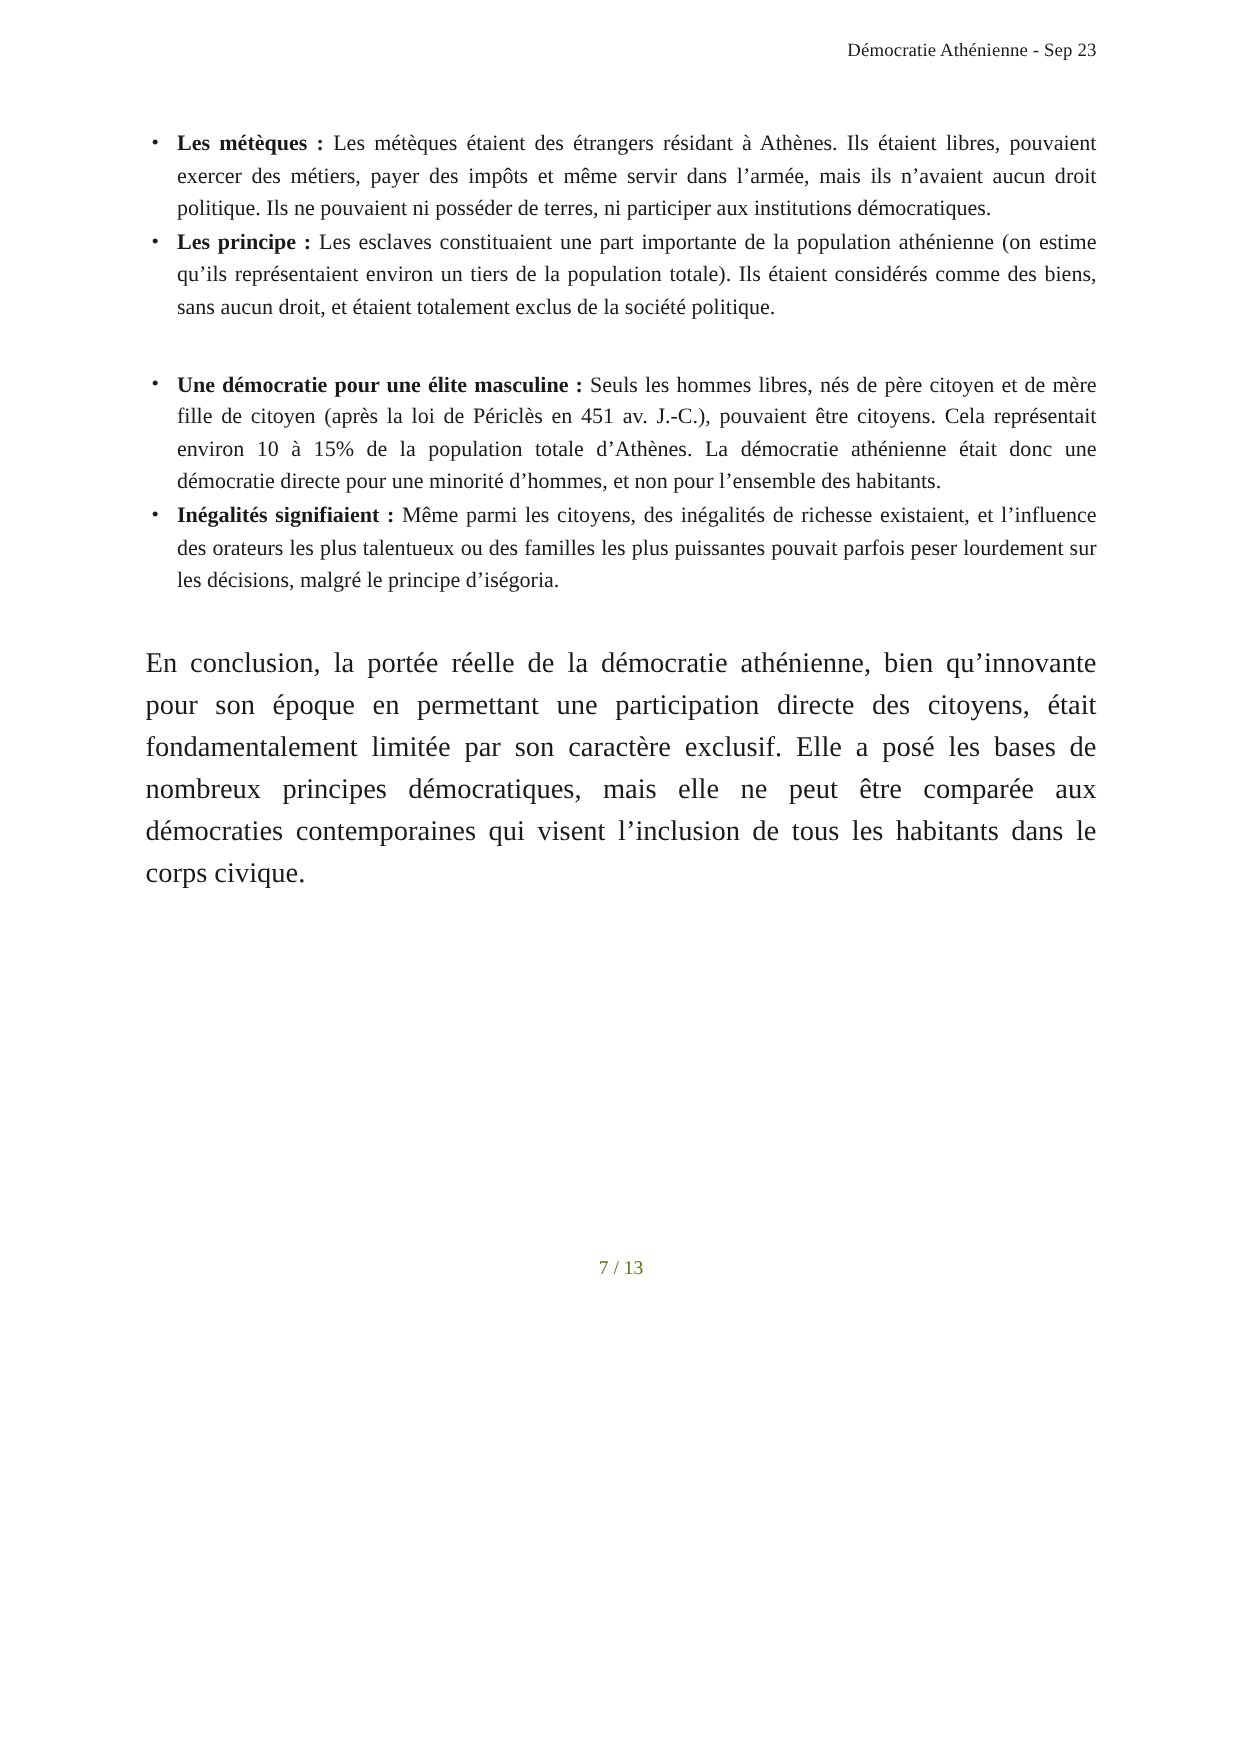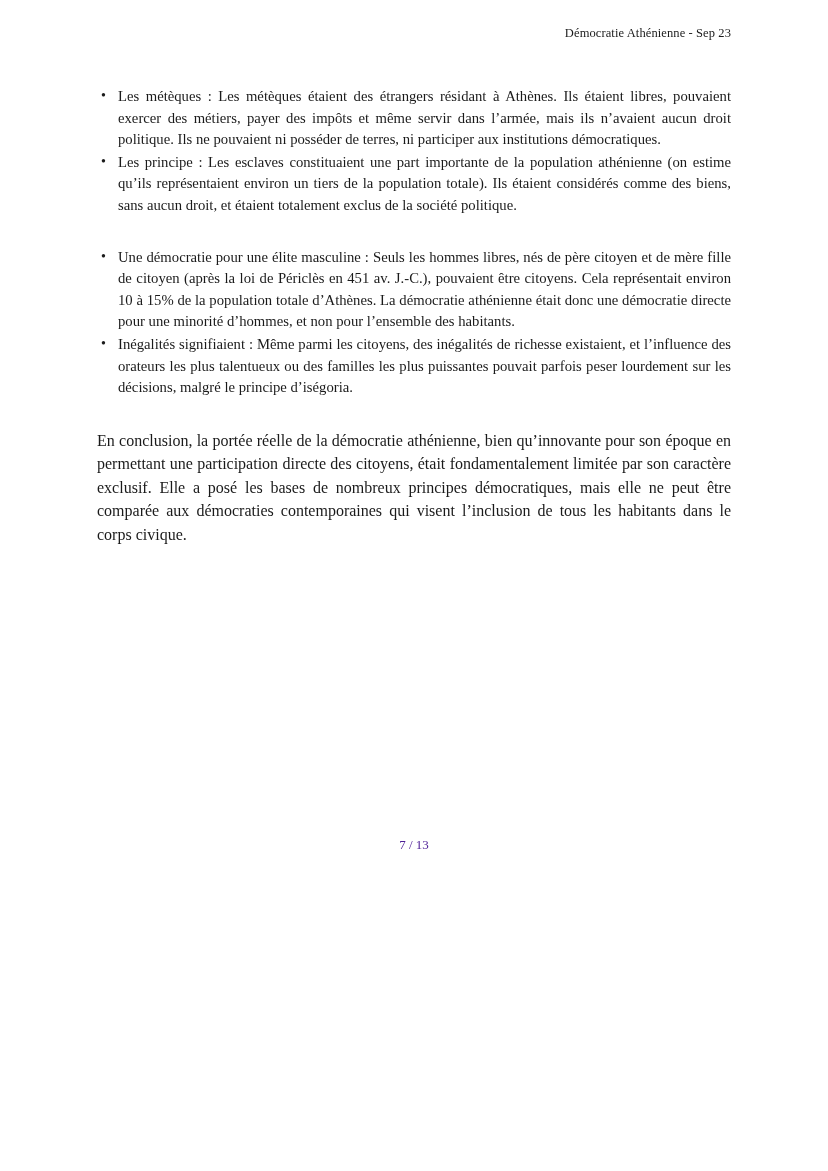--- a/index.html
+++ b/index.html
@@ -50,49 +50,49 @@
     margin-bottom: 1px;
   }
   .bullet-item .dot {
     position: absolute;
     left: 4px;
     top: 0px;
     font-size: 14px;
     line-height: 1.47;
   }
   .bold {
-    font-weight: 400;
+    font-weight: 700;
   }
   .section-sub {
     margin-top: 46px;
     padding-left: 21px;
     font-size: 14.7px;
     line-height: 1.47;
     text-align: justify;
   }
   .section-sub .numeral {
     font-weight: 400;
   }
   .list-block-2 {
     margin-top: 30px;
   }
   .conclusion {
     margin-top: 30px;
-    font-size: 16px;
+    font-size: 19px;
     line-height: 1.47;
     text-align: justify;
   }
   .page-number {
     position: absolute;
     bottom: 50px;
     left: 0;
     width: 828px;
     text-align: center;
     font-size: 13px;
-    color: #4c1d95;
+    color: #4d7c0f;
   }
 </style>
 </head>
 <body>
 
 <div class="page">
 
   <div class="running-head">Démocratie Athénienne - Sep 23</div>
 
   <div class="content">

